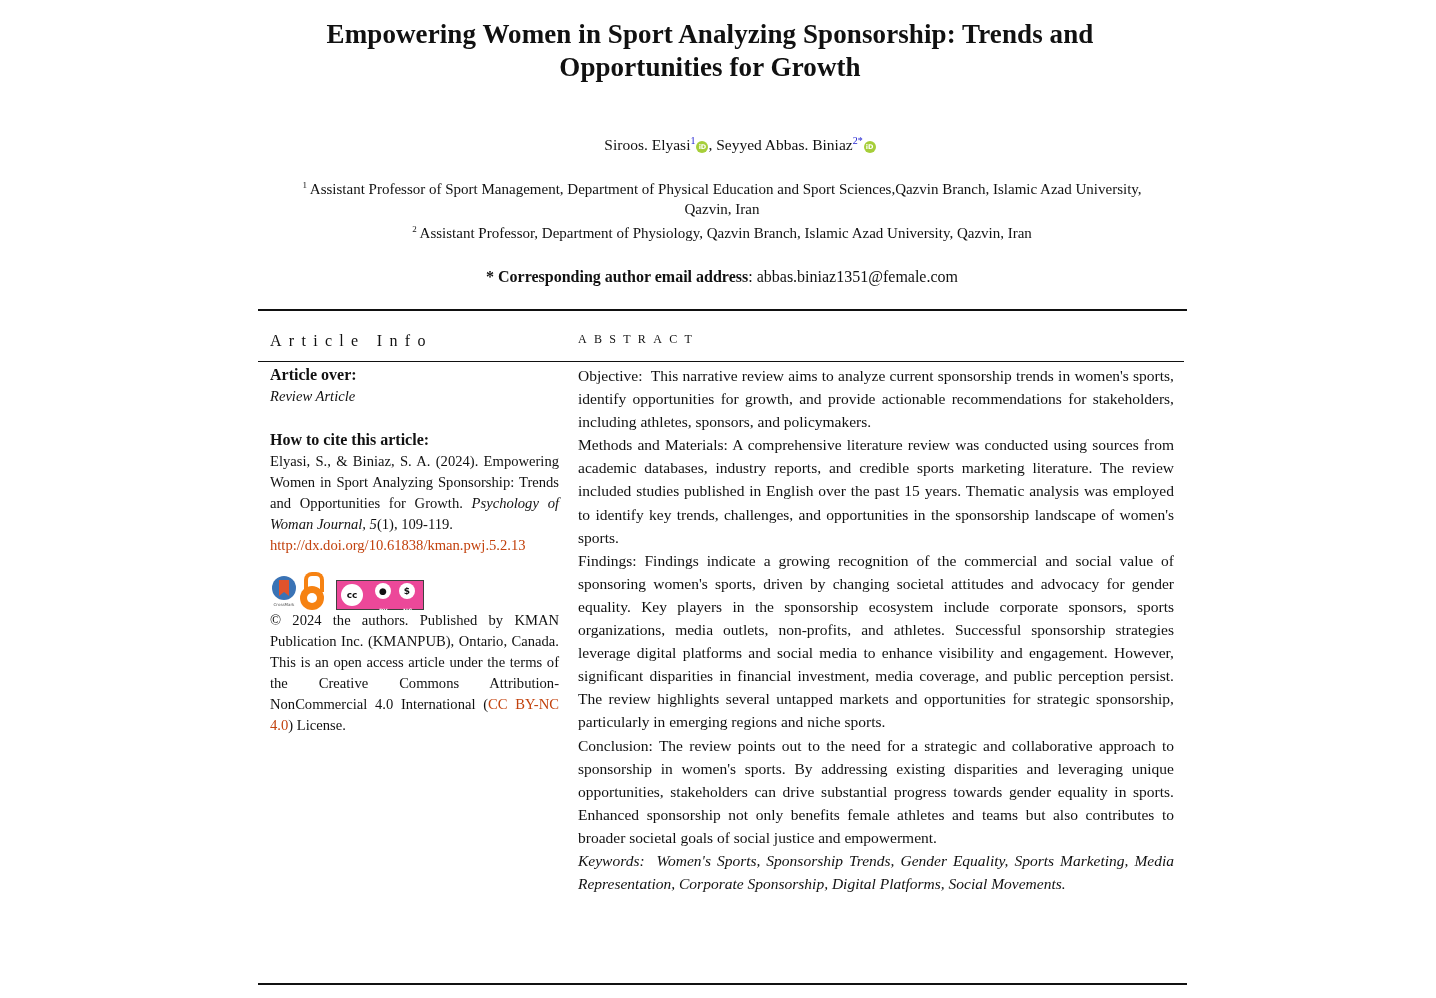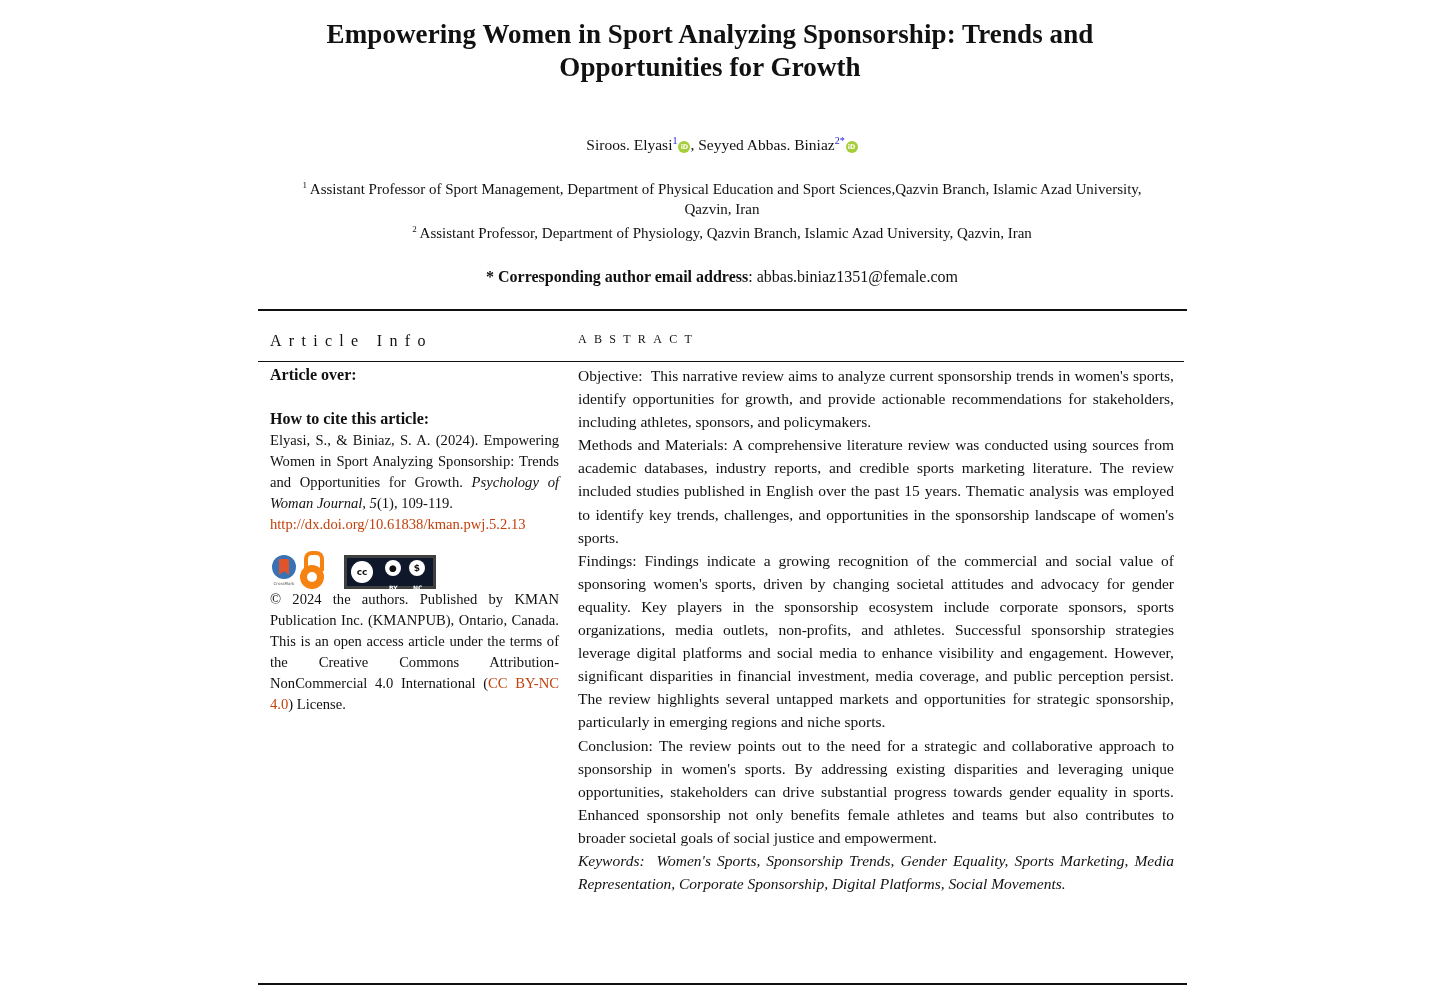--- a/index.html
+++ b/index.html
@@ -1,20 +1,20 @@
 <!DOCTYPE html>
 <html><head>
 <meta charset="utf-8">
 <style>
   html, body { margin:0; padding:0; background:#ffffff; }
   body { width:1436px; height:998px; position:relative; overflow:hidden;
          font-family:"Liberation Serif", "DejaVu Serif", serif; color:#111; }
   .title { position:absolute; left:246px; width:928px; top:18px; text-align:center;
            font-weight:bold; font-size:27px; line-height:33px; letter-spacing:0.1px; }
-  .authors { position:absolute; left:258px; width:928px; top:135px; text-align:center; font-size:15.5px; }
+  .authors { position:absolute; left:276px; width:928px; top:135px; text-align:center; font-size:15.5px; }
   .authors sup { color:#1a1ad0; font-size:10px; }
   .orcid { display:inline-block; width:12px; height:12px; border-radius:50%; background:#a6ce39;
            color:#fff; font-family:"DejaVu Sans", sans-serif; font-size:6.5px; font-weight:bold;
            line-height:12px; text-align:center; vertical-align:1px; margin-left:1px; }
   .affil { position:absolute; left:290px; width:864px; top:175px; text-align:center; font-size:15px; line-height:20px; }
   .affil sup { font-size:9px; }
   .corresp { position:absolute; left:258px; width:928px; top:268px; text-align:center; font-size:16px; }
   .corresp b { font-weight:bold; }
   .rule-top { position:absolute; left:258px; width:929px; top:309px; height:2px; background:#111; }
   .hdr-left { position:absolute; left:270px; top:332px; font-size:16px; letter-spacing:7.3px; }
@@ -31,21 +31,21 @@
                      background:#3a73b5; }
   .crossmark .flag { position:absolute; left:9px; top:6px; width:10px; height:16px; background:#e1532b;
                      clip-path:polygon(0 0,100% 0,100% 100%,50% 75%,0 100%); }
   .crossmark .txt { position:absolute; left:0; top:28px; width:28px; font-size:4px; text-align:center;
                     font-family:"DejaVu Sans", sans-serif; color:#555; line-height:5px; }
   .oa { width:24px; height:38px; position:relative; }
   .oa .lock { position:absolute; left:4px; top:0; width:12px; height:16px; border:4px solid #f68212;
               border-bottom:none; border-radius:8px 8px 0 0; }
   .oa .body { position:absolute; left:0; top:14px; width:24px; height:24px; border-radius:50%; background:#f68212; }
   .oa .hole { position:absolute; left:7px; top:21px; width:10px; height:10px; border-radius:50%; background:#fff; }
-  .cc { width:86px; height:28px; background:#0f172a; border:3px solid #404040; position:relative; margin-left:18px;
+  .cc { width:86px; height:28px; background:#ec4899; border:1px solid #404040; position:relative; margin-left:10px;
         font-family:"DejaVu Sans", sans-serif; color:#fff; }
   .cc .c1 { position:absolute; left:4px; top:3px; width:22px; height:22px; border-radius:50%; background:#fff;
             color:#111; font-size:9px; font-weight:bold; text-align:center; line-height:22px; }
   .cc .c2, .cc .c3 { position:absolute; top:2px; width:16px; height:16px; border-radius:50%; background:#fff; color:#111;
             font-size:9px; font-weight:bold; text-align:center; line-height:16px; }
   .cc .c2 { left:38px; } .cc .c3 { left:62px; }
   .cc .l2, .cc .l3 { position:absolute; top:19px; font-size:6px; font-weight:bold; }
   .cc .l2 { left:42px; } .cc .l3 { left:66px; }
   .right-col { position:absolute; left:578px; width:596px; top:364px; font-size:15.5px; line-height:23.1px;
                text-align:justify; }
@@ -72,20 +72,21 @@
   <b>* Corresponding author email address</b><span>: </span><span>abbas.biniaz1351@female.com</span>
 </div>
 
 <div class="rule-top"></div>
 <div class="hdr-left">Article Info</div>
 <div class="hdr-right">ABSTRACT</div>
 <div class="rule-mid"></div>
 
 <div class="left-col">
   <div class="lbl">Article over:</div>
+  <div class="it">Review Article</div>
   <div style="height:22px"></div>
   <div class="lbl">How to cite this article:</div>
   <div class="just">
     <span>Elyasi, S., &amp; Biniaz, S. A. (2024). Empowering Women in Sport Analyzing Sponsorship: Trends and Opportunities for Growth. </span><span class="it">Psychology of Woman Journal, 5</span><span>(1), 109-119.</span>
   </div>
   <div><a>http://dx.doi.org/10.61838/kman.pwj.5.2.13</a></div>
 
   <div class="logos">
     <div class="crossmark">
       <div class="ring"></div>

